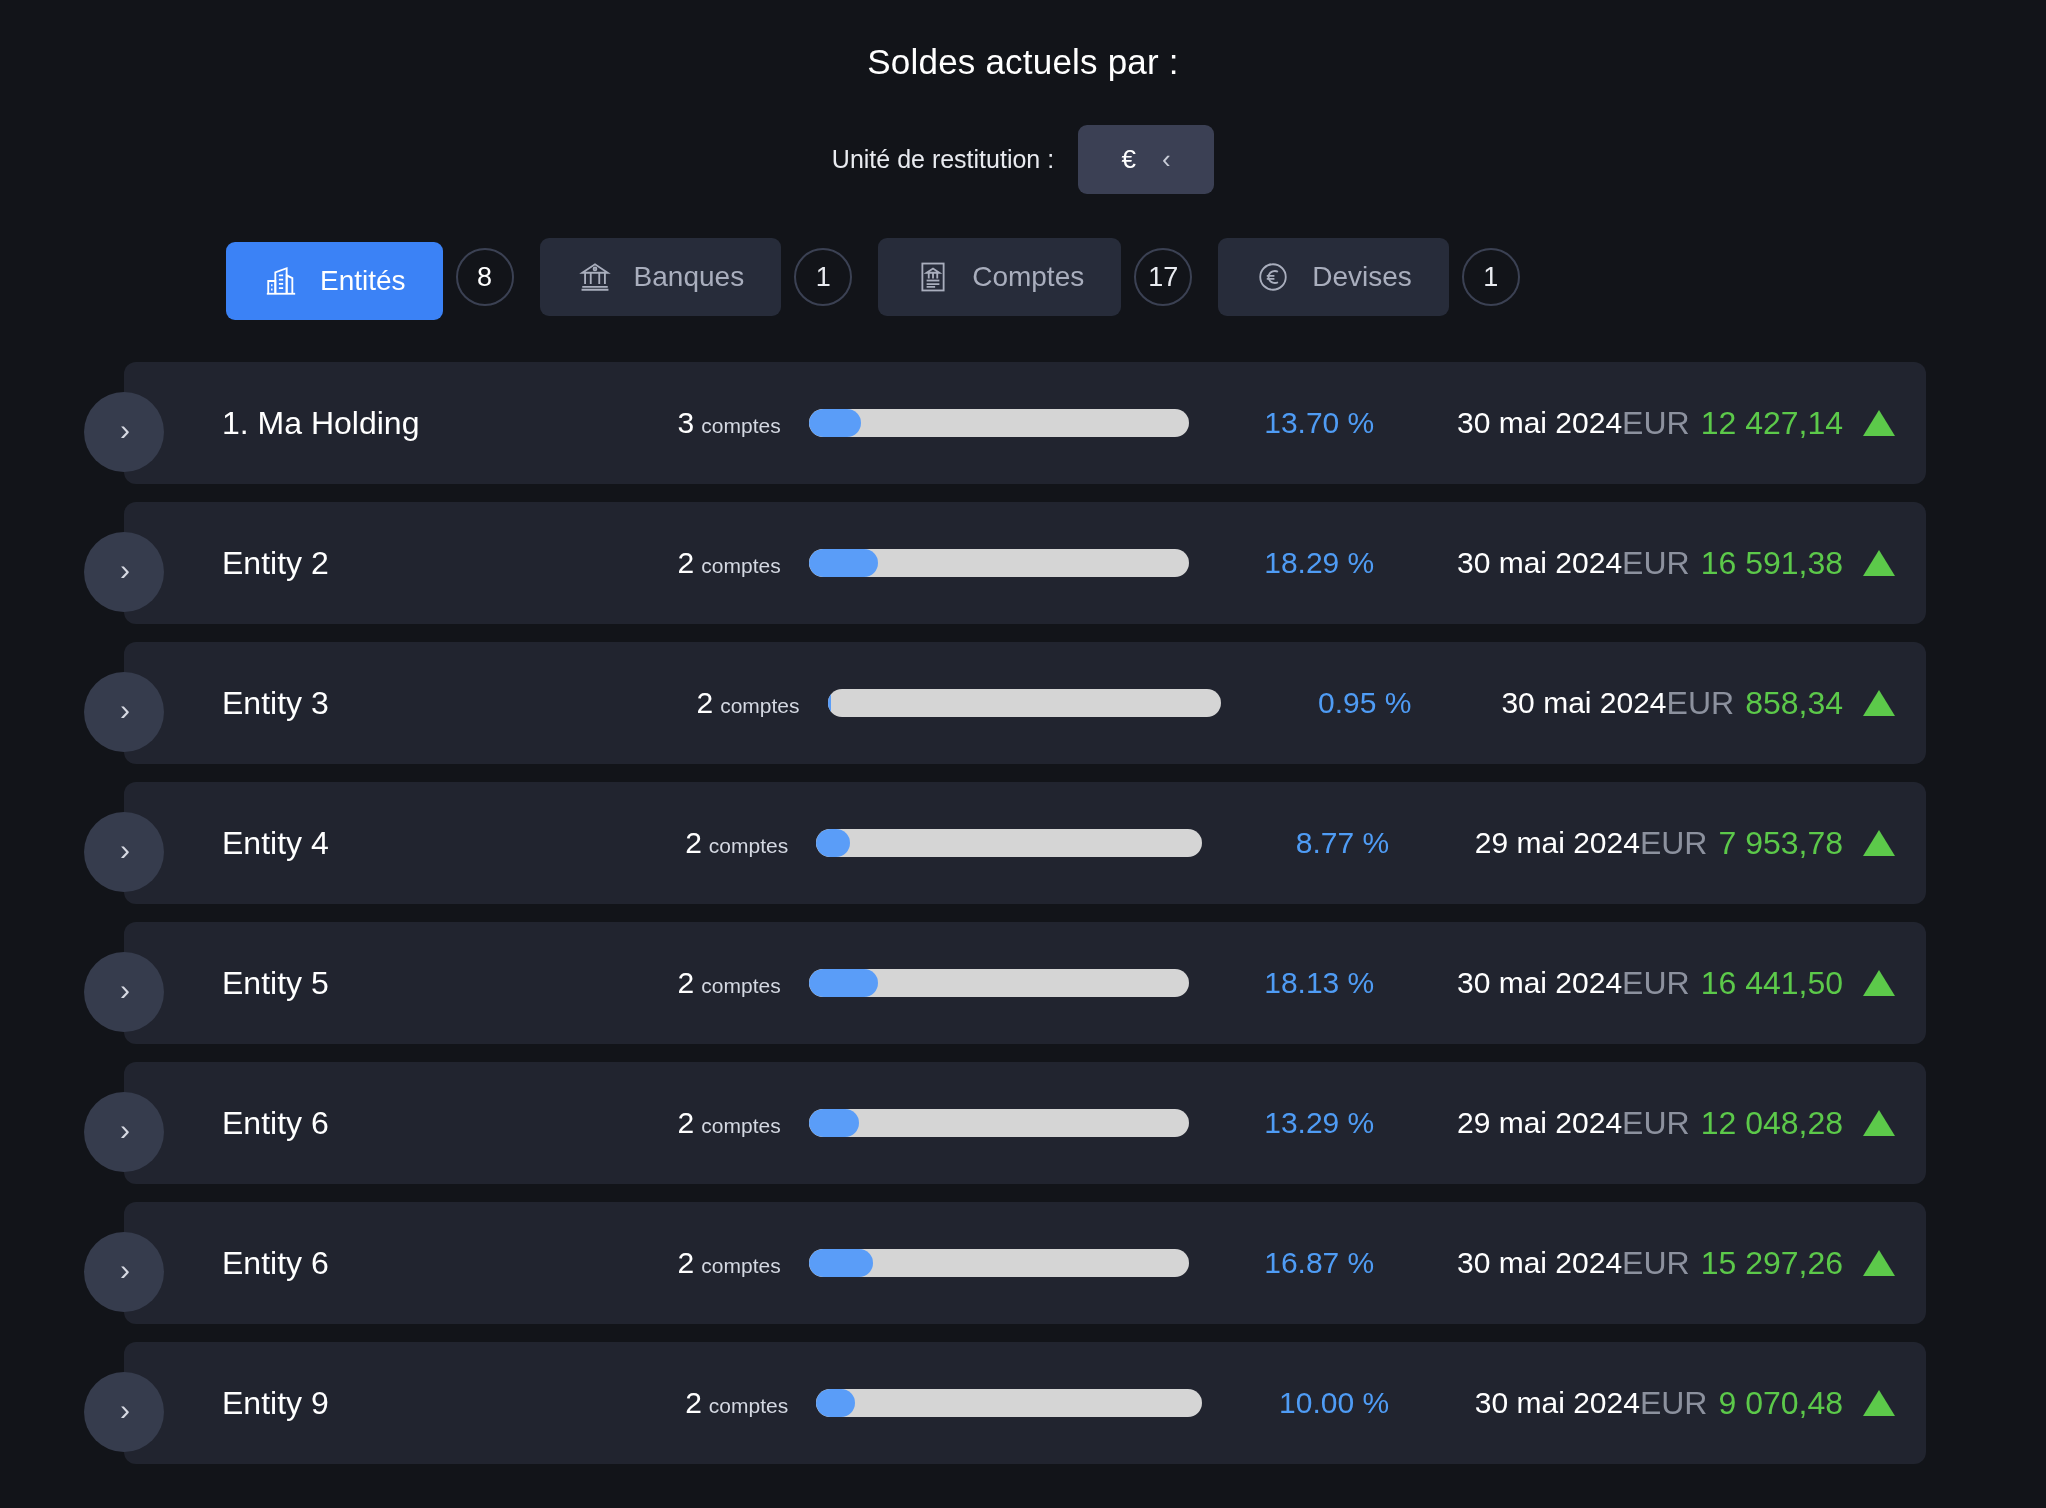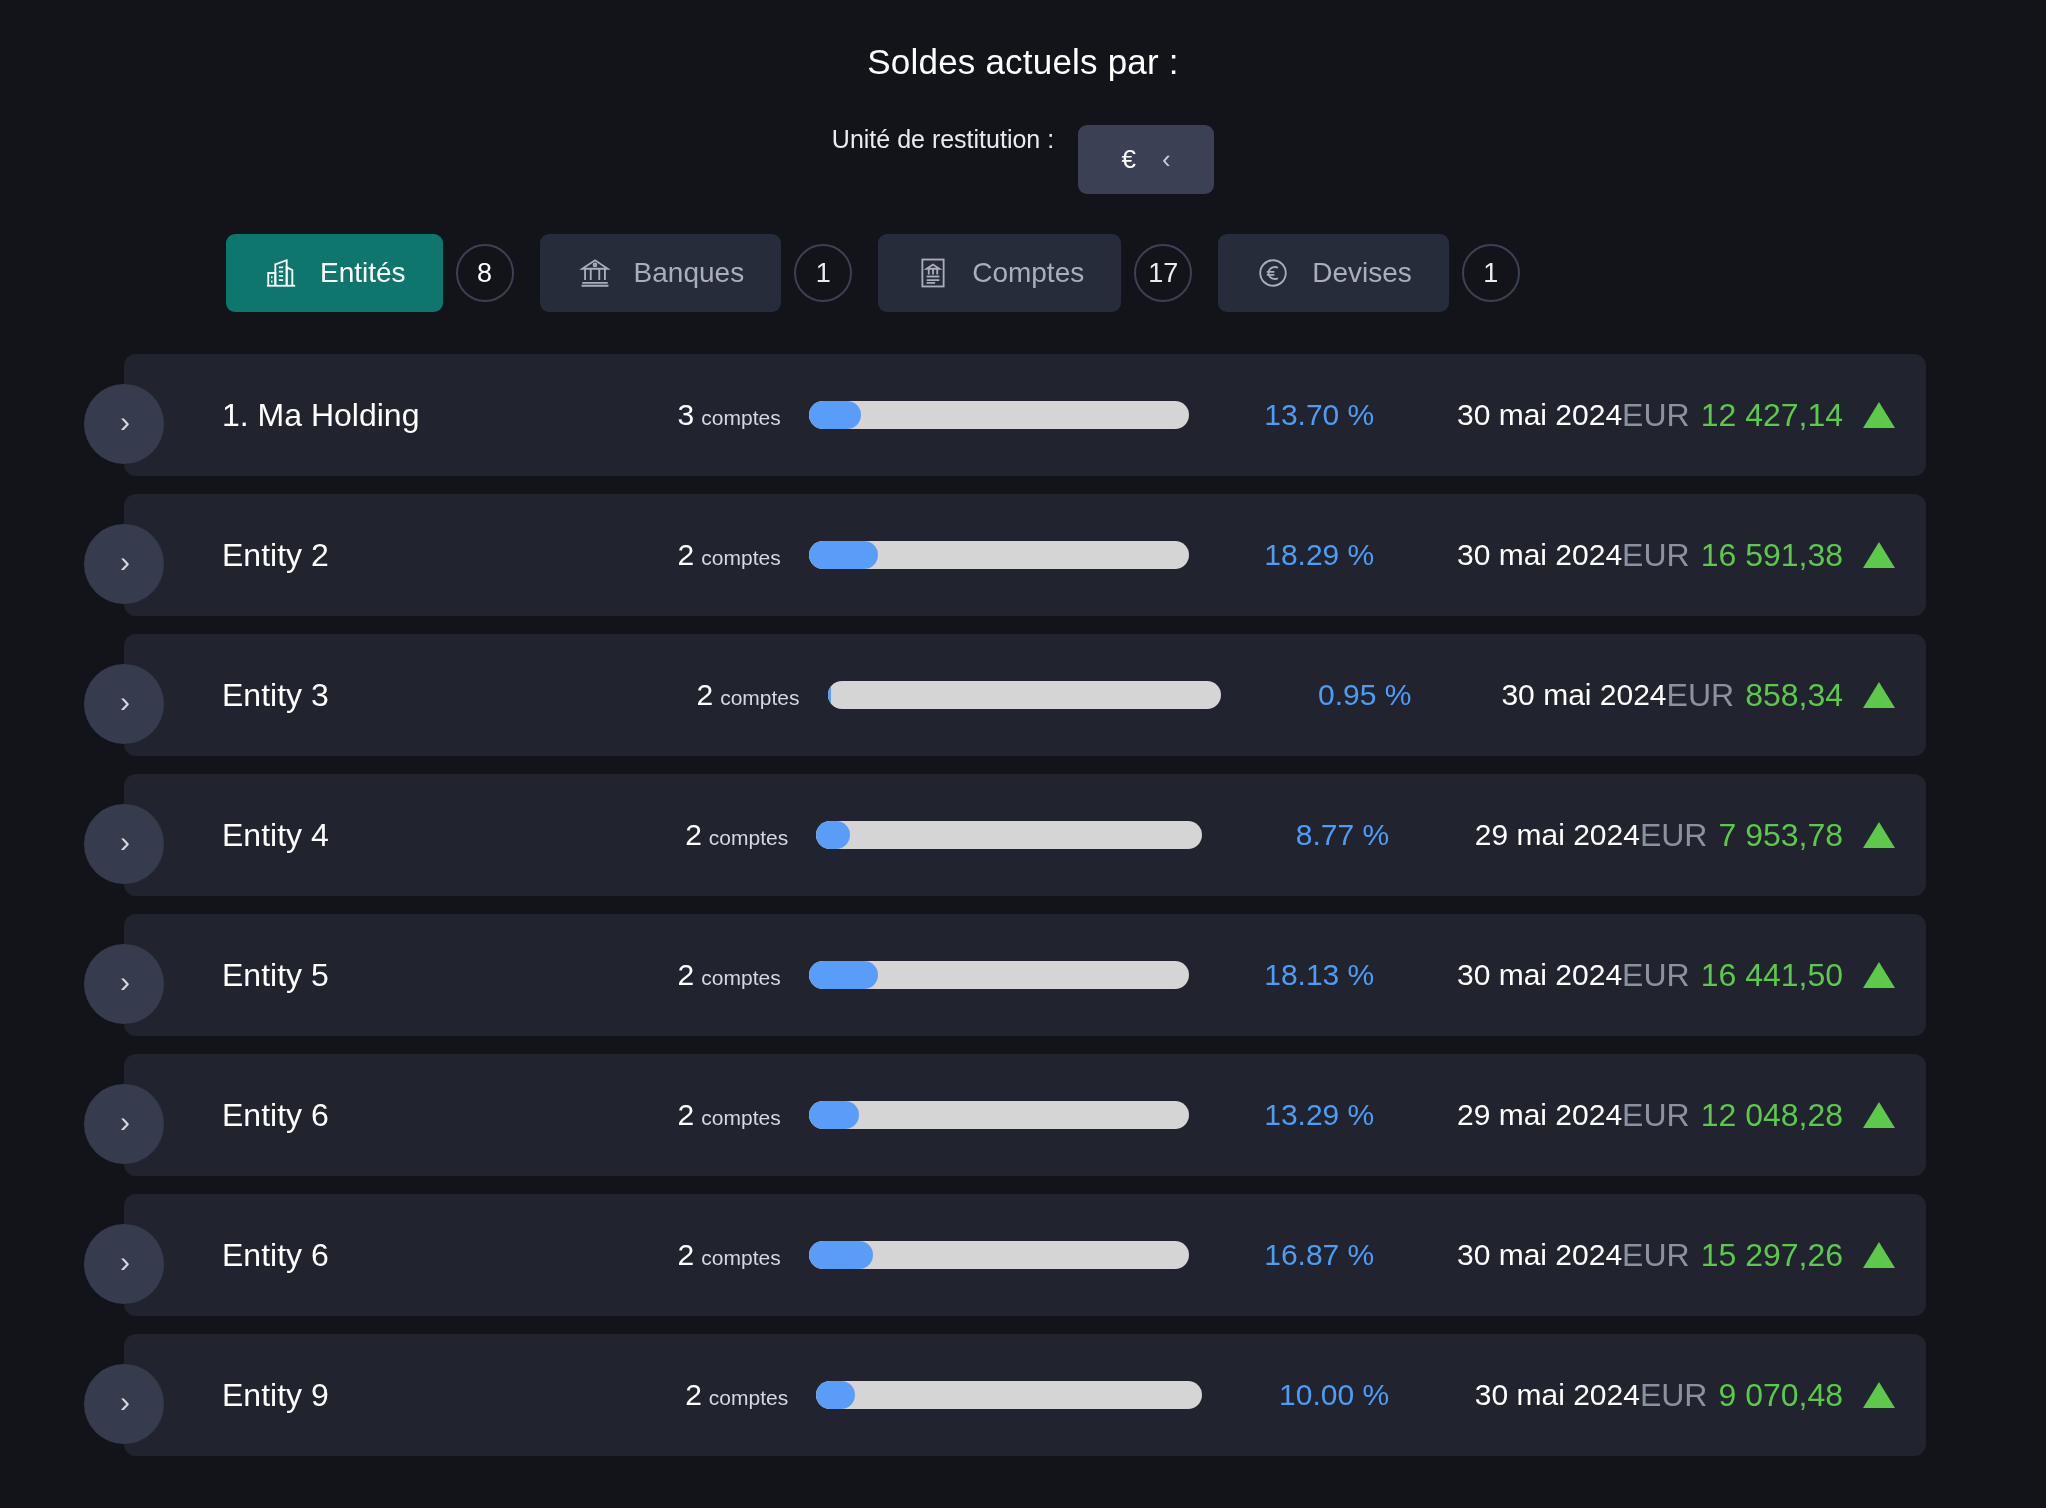--- a/index.html
+++ b/index.html
@@ -24,20 +24,21 @@
     text-align: center;
     color: #ffffff;
     font-size: 35px;
     font-weight: 400;
     letter-spacing: 0.2px;
     padding-top: 42px;
   }
 
   .unit-row {
     display: flex;
+    align-items: center;
     justify-content: center;
     margin-top: 43px;
     gap: 24px;
   }
   .unit-label {
     color: #e9ebf0;
     font-size: 25px;
     font-weight: 400;
   }
   .unit-select {
@@ -79,21 +80,21 @@
   .tab {
     display: flex;
     align-items: center;
     gap: 21px;
     height: 78px;
     padding: 0 37px;
     border-radius: 9px;
     background: #272c3a;
     cursor: pointer;
   }
-  .tab.active { background: #0f766e; }
+  .tab.active { background: #3b82f6; margin-top: 8px; }
   .tab .tab-label {
     font-size: 28px;
     color: #a9aebd;
     white-space: nowrap;
   }
   .tab.active .tab-label { color: #ffffff; }
   .tab-icon { display: flex; align-items: center; justify-content: center; width: 36px; height: 36px; }
   .tab-icon svg { display: block; }
   .badge {
     width: 58px;

